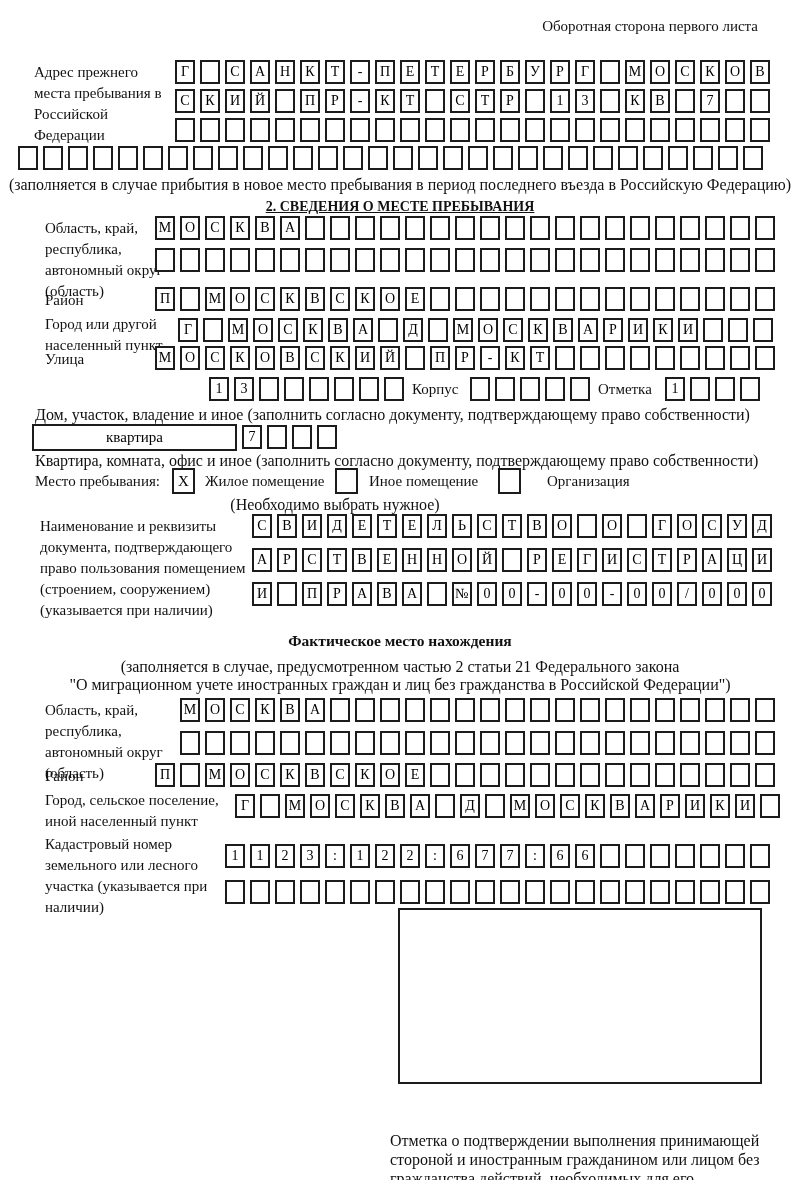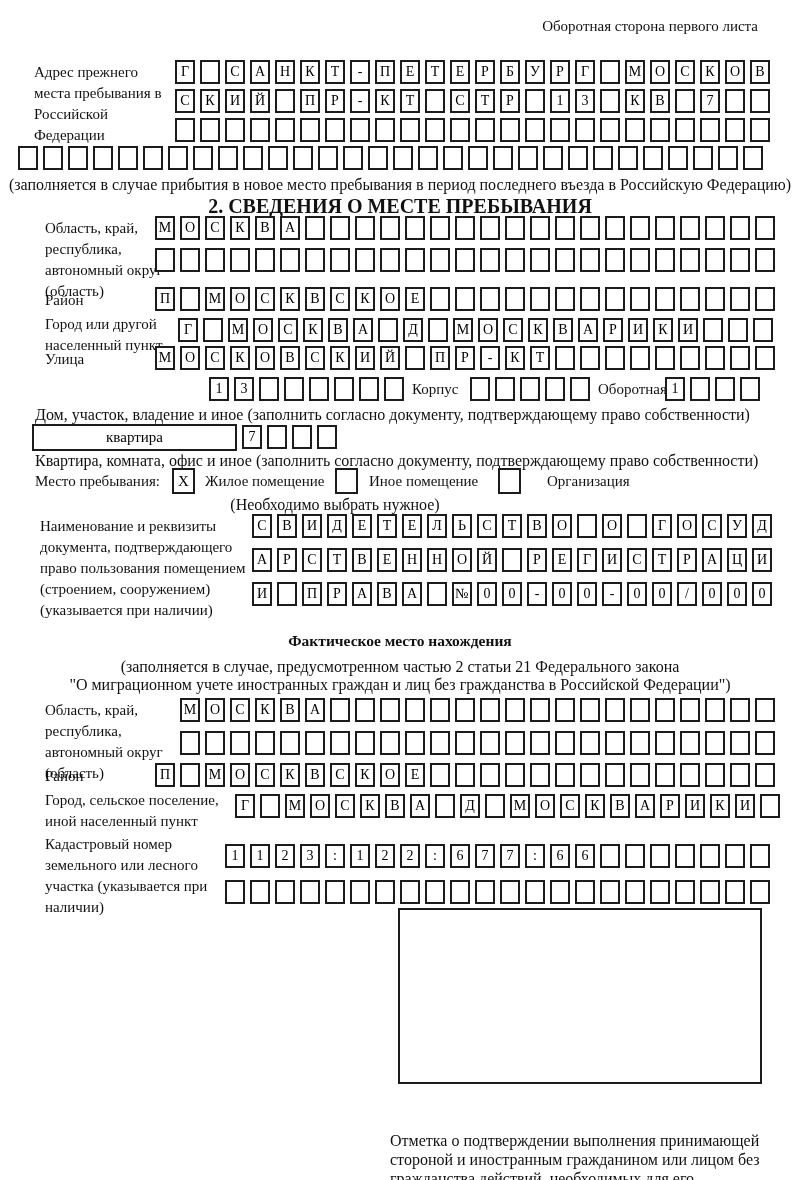--- a/index.html
+++ b/index.html
@@ -128,21 +128,21 @@
     <span class="cell"></span>
     <span class="cell"></span>
     <span class="cell"></span>
     <span class="cell"></span>
     <span class="cell"></span>
     <span class="cell"></span>
     <span class="cell"></span>
   </div>
 <div class="abs note center" style="top:176px;">(заполняется в случае прибытия в новое место пребывания в период последнего въезда в Российскую Федерацию)</div>
 
-<div class="abs lbl bold center" style="top:196px;font-size:20px;">2. СВЕДЕНИЯ О МЕСТЕ ПРЕБЫВАНИЯ</div>
+<div class="abs lbl bold center" style="top:196px;font-size:14px;text-decoration:underline;">2. СВЕДЕНИЯ О МЕСТЕ ПРЕБЫВАНИЯ</div>
 
 <div class="abs lbl" style="left:45px;top:218px;width:118px;">Область, край, республика, автономный округ (область)</div>
 <div class="abs cellrow" style="left:155px;top:216px;">
     <span class="cell">М</span>
     <span class="cell">О</span>
     <span class="cell">С</span>
     <span class="cell">К</span>
     <span class="cell">В</span>
     <span class="cell">А</span>
     <span class="cell"></span>
@@ -291,21 +291,21 @@
     <span class="cell"></span>
   </div>
 <div class="abs lbl" style="left:412px;top:379px;">Корпус</div>
 <div class="abs cellrow" style="left:470px;top:377px;">
     <span class="cell"></span>
     <span class="cell"></span>
     <span class="cell"></span>
     <span class="cell"></span>
     <span class="cell"></span>
   </div>
-<div class="abs lbl" style="left:598px;top:379px;">Оборотная</div>
+<div class="abs lbl" style="left:598px;top:379px;">Отметка</div>
 <div class="abs cellrow" style="left:665px;top:377px;">
     <span class="cell">1</span>
     <span class="cell"></span>
     <span class="cell"></span>
     <span class="cell"></span>
   </div>
 <div class="abs note" style="left:35px;top:406px;">Дом, участок, владение и иное (заполнить согласно документу, подтверждающему право собственности)</div>
 
 <div class="abs widebox" style="left:32px;top:424px;width:205px;">квартира</div>
 <div class="abs cellrow" style="left:242px;top:425px;">

